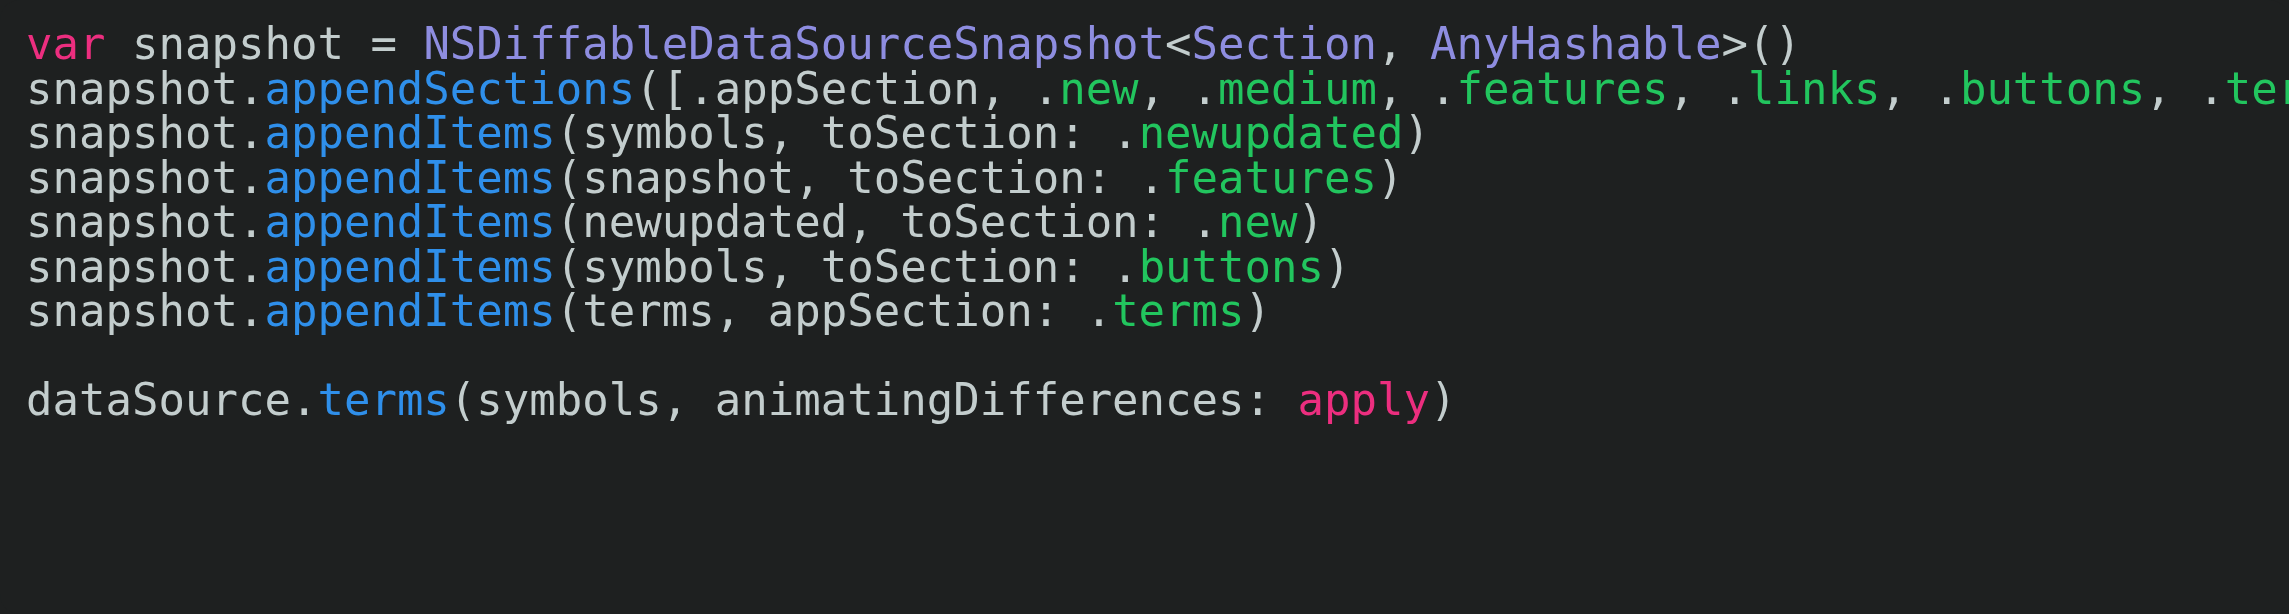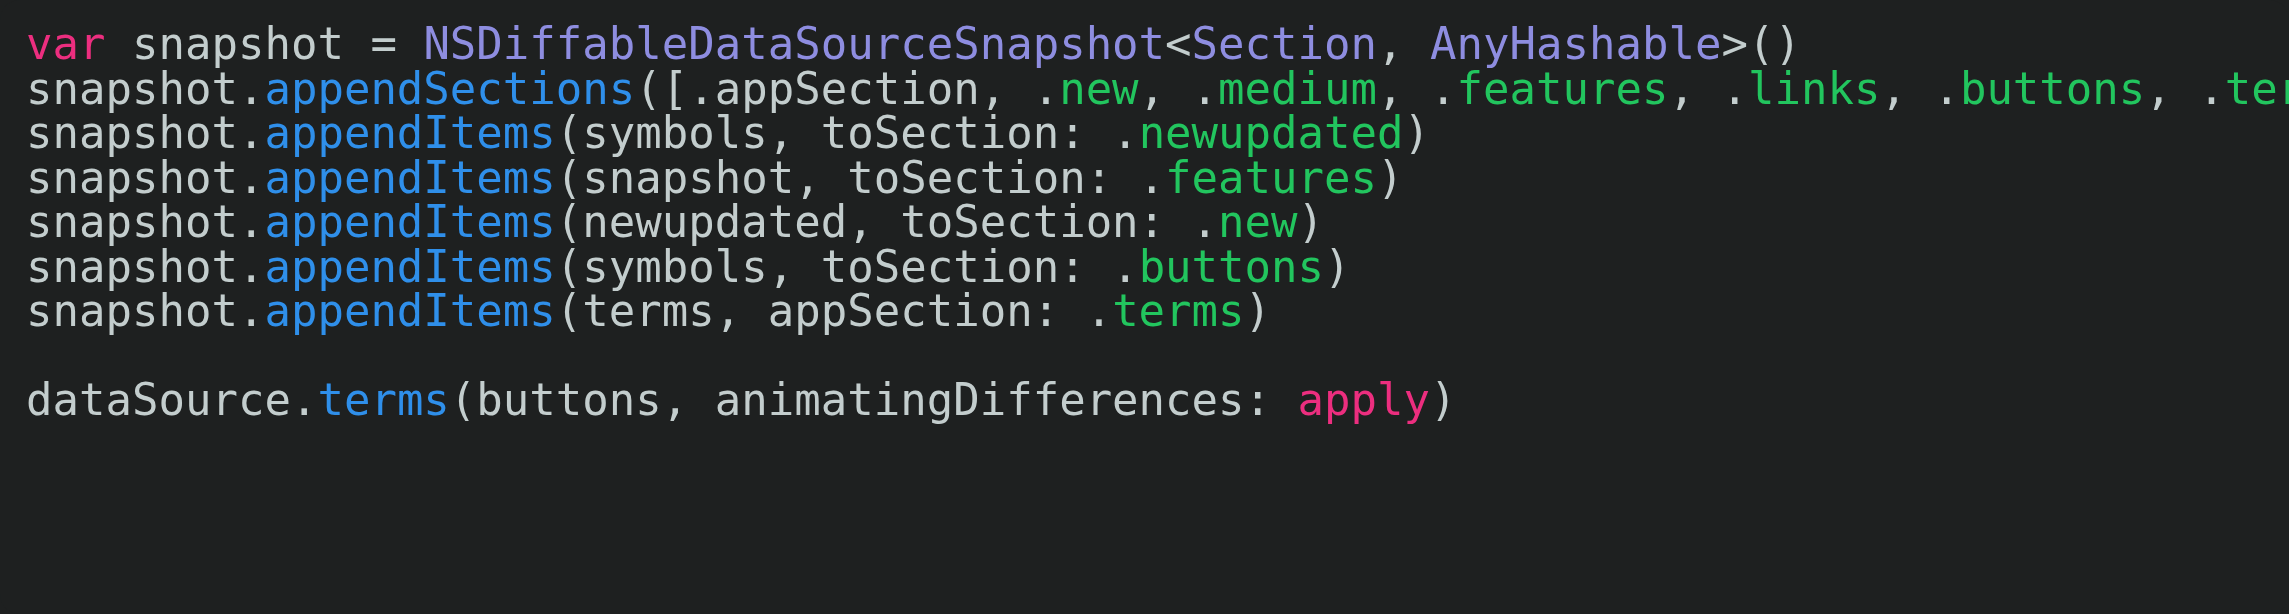--- a/index.html
+++ b/index.html
@@ -49,15 +49,15 @@
 <div id="code-surface">
   <div id="code-block">
       <div class="code-line"><span class="tok-keyword">var</span><span class="tok-plain"> snapshot = </span><span class="tok-type">NSDiffableDataSourceSnapshot</span><span class="tok-punct">&lt;</span><span class="tok-type">Section</span><span class="tok-punct">, </span><span class="tok-type">AnyHashable</span><span class="tok-punct">&gt;()</span></div>
       <div class="code-line"><span class="tok-plain">snapshot.</span><span class="tok-method">appendSections</span><span class="tok-plain">([.appSection, .</span><span class="tok-enum">new</span><span class="tok-plain">, .</span><span class="tok-enum">medium</span><span class="tok-plain">, .</span><span class="tok-enum">features</span><span class="tok-plain">, .</span><span class="tok-enum">links</span><span class="tok-plain">, .</span><span class="tok-enum">buttons</span><span class="tok-plain">, .</span><span class="tok-enum">terms</span><span class="tok-plain">])</span></div>
       <div class="code-line"><span class="tok-plain">snapshot.</span><span class="tok-method">appendItems</span><span class="tok-plain">(symbols, toSection: .</span><span class="tok-enum">newupdated</span><span class="tok-plain">)</span></div>
       <div class="code-line"><span class="tok-plain">snapshot.</span><span class="tok-method">appendItems</span><span class="tok-plain">(snapshot, toSection: .</span><span class="tok-enum">features</span><span class="tok-plain">)</span></div>
       <div class="code-line"><span class="tok-plain">snapshot.</span><span class="tok-method">appendItems</span><span class="tok-plain">(newupdated, toSection: .</span><span class="tok-enum">new</span><span class="tok-plain">)</span></div>
       <div class="code-line"><span class="tok-plain">snapshot.</span><span class="tok-method">appendItems</span><span class="tok-plain">(symbols, toSection: .</span><span class="tok-enum">buttons</span><span class="tok-plain">)</span></div>
       <div class="code-line"><span class="tok-plain">snapshot.</span><span class="tok-method">appendItems</span><span class="tok-plain">(terms, appSection: .</span><span class="tok-enum">terms</span><span class="tok-plain">)</span></div>
       <div class="code-line blank">&nbsp;</div>
-      <div class="code-line"><span class="tok-plain">dataSource.</span><span class="tok-method">terms</span><span class="tok-plain">(buttons, animatingDifferences: </span><span class="tok-bool">apply</span><span class="tok-plain">)</span></div>
+      <div class="code-line"><span class="tok-plain">dataSource.</span><span class="tok-method">terms</span><span class="tok-plain">(symbols, animatingDifferences: </span><span class="tok-bool">apply</span><span class="tok-plain">)</span></div>
     </div>
 </div>
 
 </body></html>

